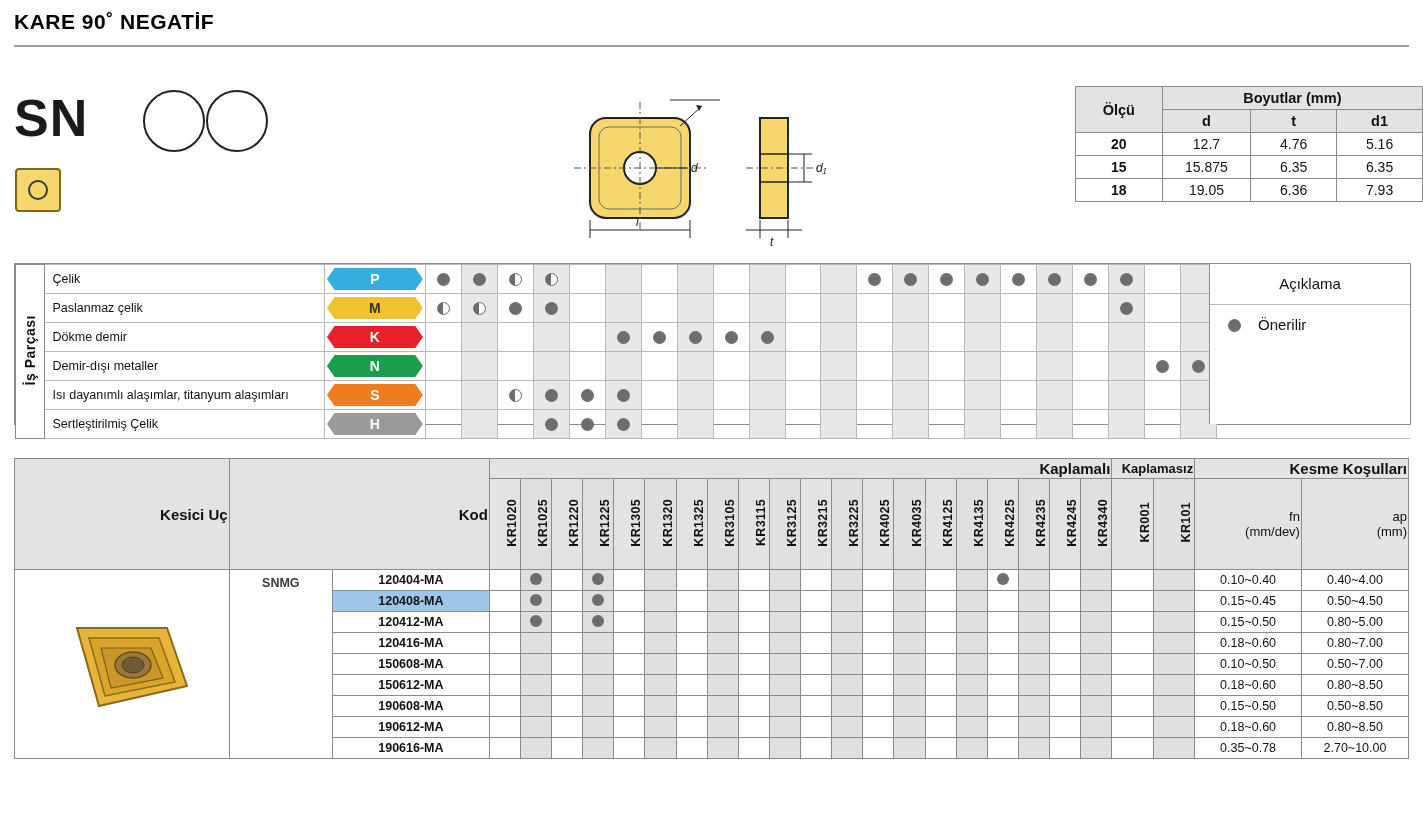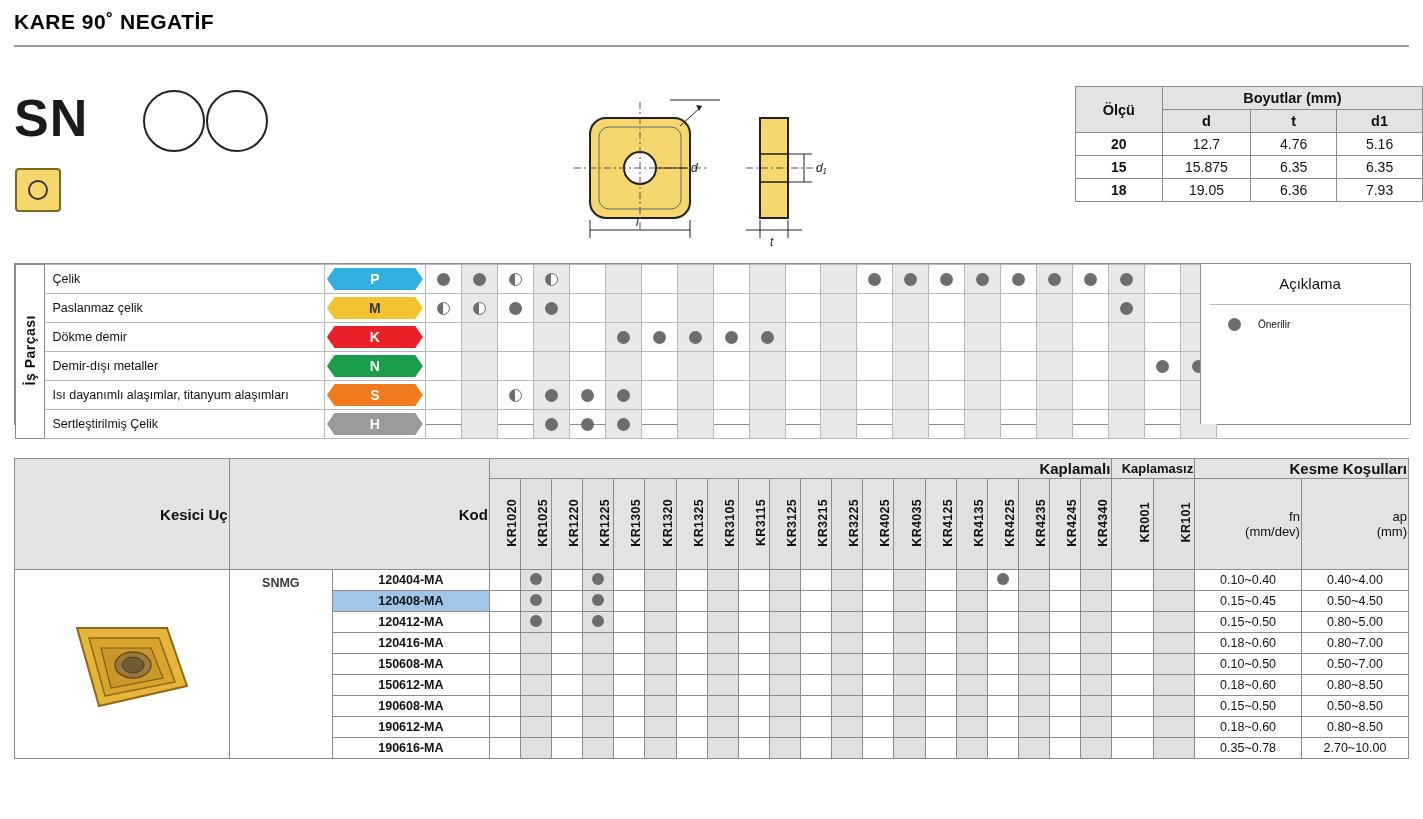--- a/index.html
+++ b/index.html
@@ -72,27 +72,27 @@
   .hex.S{background:#f07c1e;}
   .hex.H{background:#9a9a9a;}
   .dot-cell{width:34px;text-align:center;height:26px;}
   .dot-cell.shade{background:#e8e8e8;}
   .mk{display:inline-block;width:13px;height:13px;border-radius:50%;vertical-align:middle;}
   .mk.full{background:#6d6d6d;}
   .mk.half{background:linear-gradient(90deg,#6d6d6d 50%,#ffffff 50%);border:1px solid #6d6d6d;width:11px;height:11px;}
   .mk.open{background:#fff;border:1px solid #6d6d6d;width:11px;height:11px;}
   
   #legend{
-    position:absolute;right:0;top:0;width:200px;height:100%;border-left:1px solid #8b8b8b;background:#fff;padding-left:9px;
+    position:absolute;right:0;top:0;width:200px;height:100%;border-left:1px solid #8b8b8b;background:#fff;
   }
   #legend .lg-title{
     height:40px;line-height:40px;text-align:center;font-size:15px;border-bottom:1px solid #b9b9b9;
   }
   #legend .lg-row{
-    height:38.6px;display:flex;align-items:center;border-bottom:1px solid #b9b9b9;font-size:10px;
+    height:38.6px;display:flex;align-items:center;border-bottom:1px solid #b9b9b9;font-size:15px;
   }
   #legend .lg-row:last-child{border-bottom:none;}
   #legend .lg-ic{width:48px;text-align:center;}
   
   #prod-wrap{position:absolute;left:14px;top:458px;width:1395px;}
   #prod-table{border-collapse:collapse;width:100%;}
   #prod-table td,#prod-table th{border:1px solid #8b8b8b;font-size:12.5px;}
   .ph{background:#e3e3e3;text-align:right;font-weight:bold;}
   .vlabel{
     height:88px;

